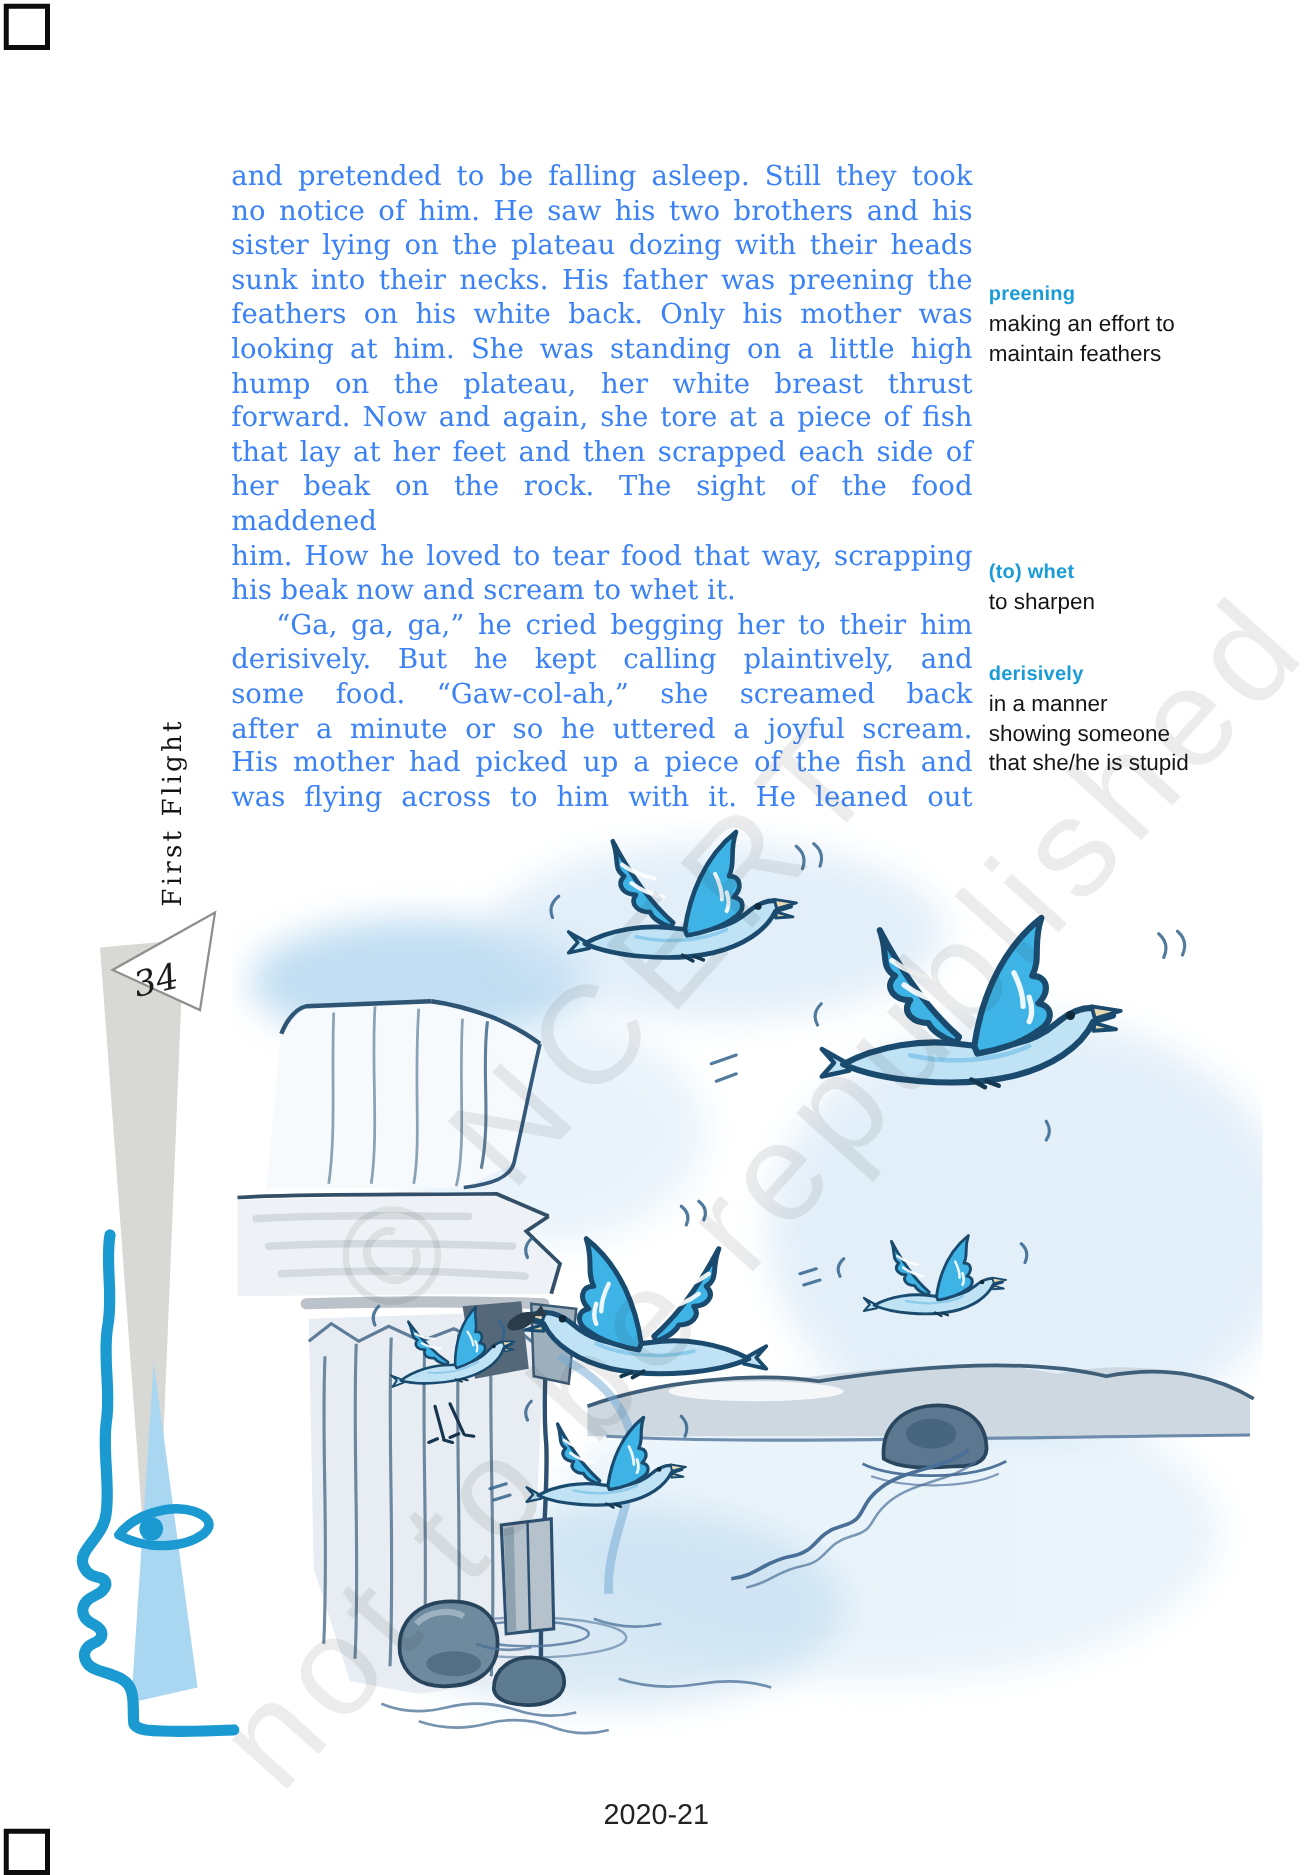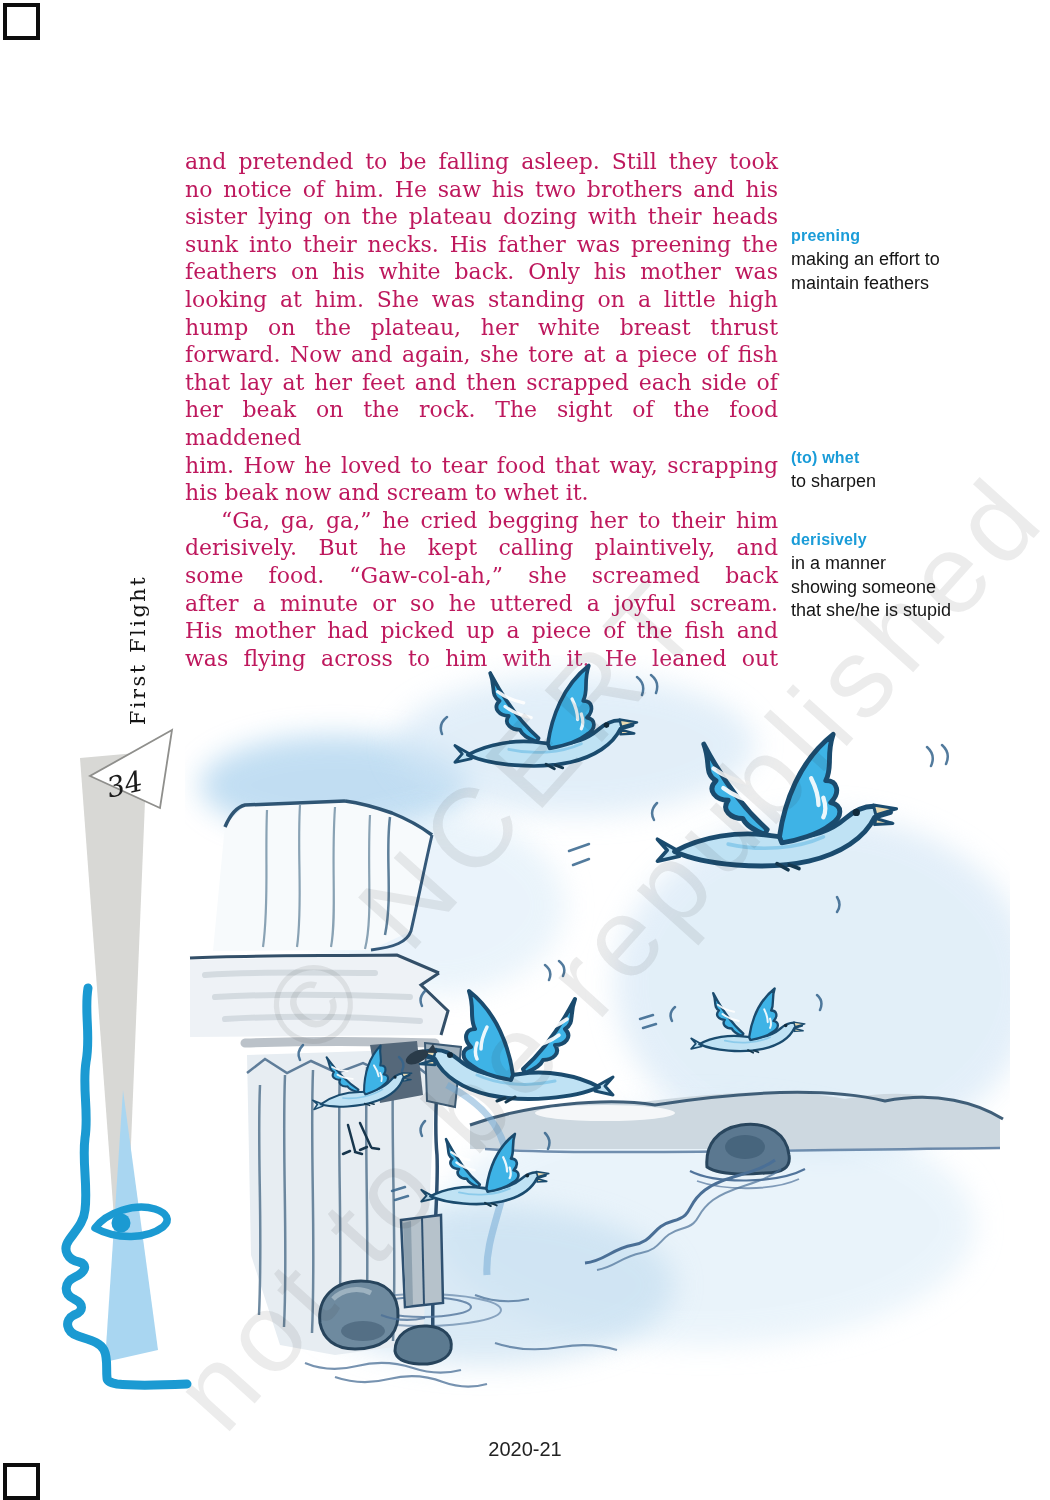--- a/index.html
+++ b/index.html
@@ -3,21 +3,21 @@
 <meta charset="utf-8">
 <style>
   html,body{margin:0;padding:0;background:#fff;}
   .page{position:relative;width:1050px;height:1500px;background:#ffffff;overflow:hidden;
         font-family:"Liberation Sans",sans-serif;}
   .corner-square{position:absolute;width:29px;height:29px;border:4px solid #0d0d0d;background:#fff;}
   .corner-square.tl{left:3px;top:3px;}
   .corner-square.bl{left:3px;top:1463px;}
 
   
-  .story{position:absolute;left:185px;top:148px;width:593px;color:#be185d;
+  .story{position:absolute;left:185px;top:128px;width:593px;color:#3b82f6;
          font-family:"DejaVu Serif","Liberation Serif",serif;font-size:22px;line-height:27.6px;}
   .story .line{text-align:justify;text-align-last:justify;white-space:normal;}
   .story .line.para-end{text-align-last:left;}
   .story .line.indent{text-indent:36px;}
 
   
   .gloss{position:absolute;left:791px;width:218px;color:#141414;}
   .gloss .term{font-weight:bold;font-size:16px;color:#1a9cd8;letter-spacing:.2px;margin-bottom:3px;}
   .gloss .def{font-size:18px;line-height:23.5px;}
   .gloss1{top:227px;} .gloss2{top:449px;} .gloss3{top:531px;}
@@ -27,21 +27,21 @@
               white-space:nowrap;font-family:"DejaVu Serif","Liberation Serif",serif;
               font-size:21px;font-weight:500;letter-spacing:2.5px;color:#141414;}
 
   
   .wm{position:absolute;white-space:nowrap;color:rgba(40,40,40,0.09);
       font-family:"Liberation Sans",sans-serif;transform-origin:0 0;z-index:30;pointer-events:none;}
   .wm1{left:238px;top:992px;font-size:112px;letter-spacing:14px;transform:rotate(-48deg);}
   .wm2{left:148px;top:1368px;font-size:112px;letter-spacing:9px;transform:rotate(-48deg);}
 
   .footer{position:absolute;left:0;top:1438px;width:1050px;text-align:center;
-          font-size:20px;color:#222;}
+          font-size:23px;color:#222;}
   svg{position:absolute;}
 </style>
 </head>
 <body>
 
 <div class="page">
 
   <div class="corner-square tl"></div>
   <div class="corner-square bl"></div>
 

